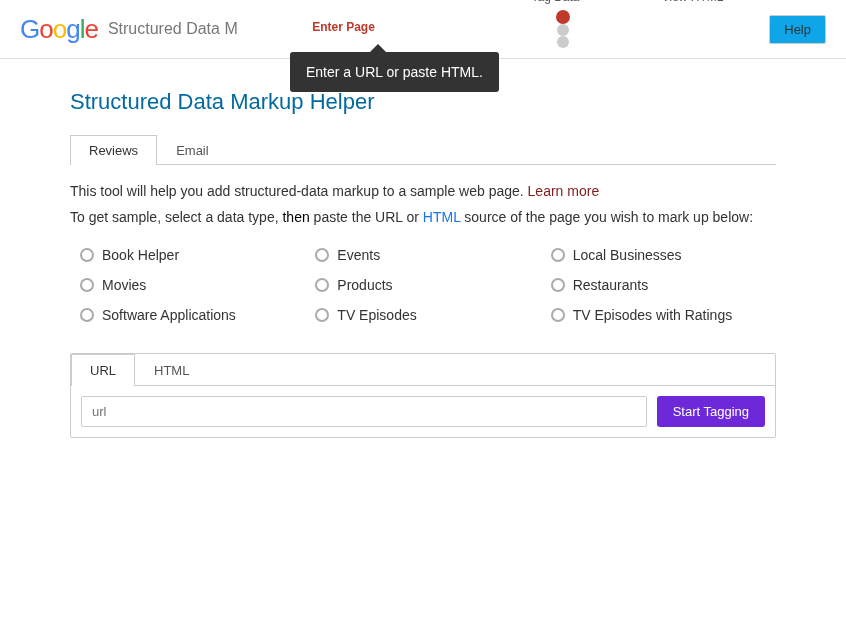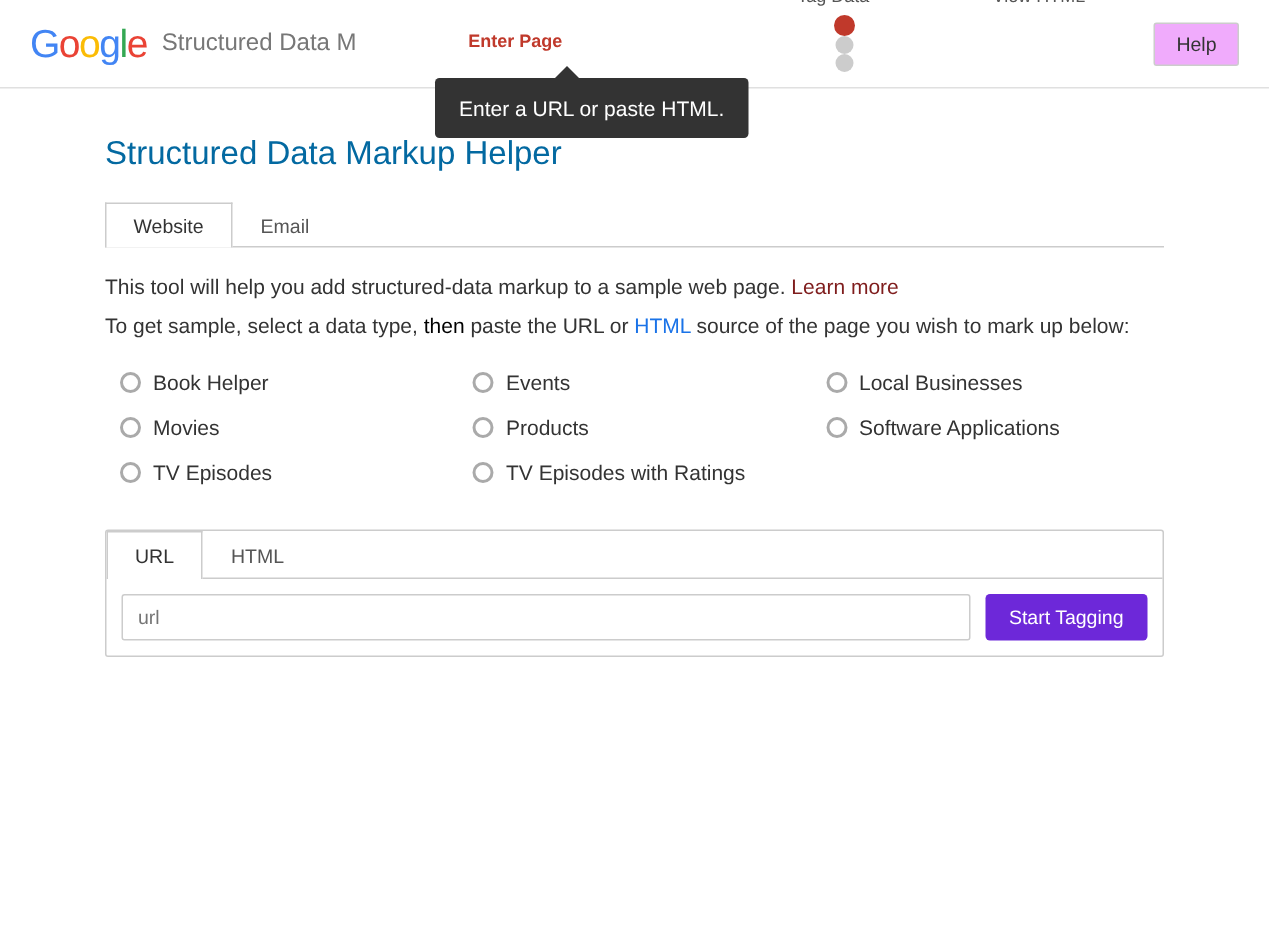--- a/index.html
+++ b/index.html
@@ -83,21 +83,21 @@
       flex-shrink: 0;
     }
     .step-dot.active {
       background: #c0392b;
       width: 14px;
       height: 14px;
     }
 
     #help-btn {
       border: 1px solid #ccc;
-      background: #f0abfc;
+      background: #0ea5e9;
       padding: 6px 14px;
       font-size: 13px;
       cursor: pointer;
       border-radius: 2px;
       color: #333;
     }
 
     
     #tooltip {
       position: absolute;
@@ -281,21 +281,21 @@
 </div>
 
 <div id="tooltip">
   <span>Enter a URL or paste HTML.</span>
 </div>
 
 <div id="main">
   <h1 id="page-title">Structured Data Markup Helper</h1>
 
   <div id="tabs">
-    <div class="tab active">Website</div>
+    <div class="tab active">Reviews</div>
     <div class="tab">Email</div>
   </div>
 
   <p id="desc1">
     <span>This tool will help you add structured-data markup to a sample web page.</span>
     <a href="#">Learn more</a>
   </p>
   <p id="desc2">
     <span>To get sample, select a data type,</span>
     <span class="red"> then</span>
@@ -320,20 +320,24 @@
     <div class="data-type-item">
       <div class="radio-btn"></div>
       <span>Movies</span>
     </div>
     <div class="data-type-item">
       <div class="radio-btn"></div>
       <span>Products</span>
     </div>
     <div class="data-type-item">
       <div class="radio-btn"></div>
+      <span>Restaurants</span>
+    </div>
+    <div class="data-type-item">
+      <div class="radio-btn"></div>
       <span>Software Applications</span>
     </div>
     <div class="data-type-item">
       <div class="radio-btn"></div>
       <span>TV Episodes</span>
     </div>
     <div class="data-type-item">
       <div class="radio-btn"></div>
       <span>TV Episodes with Ratings</span>
     </div>

